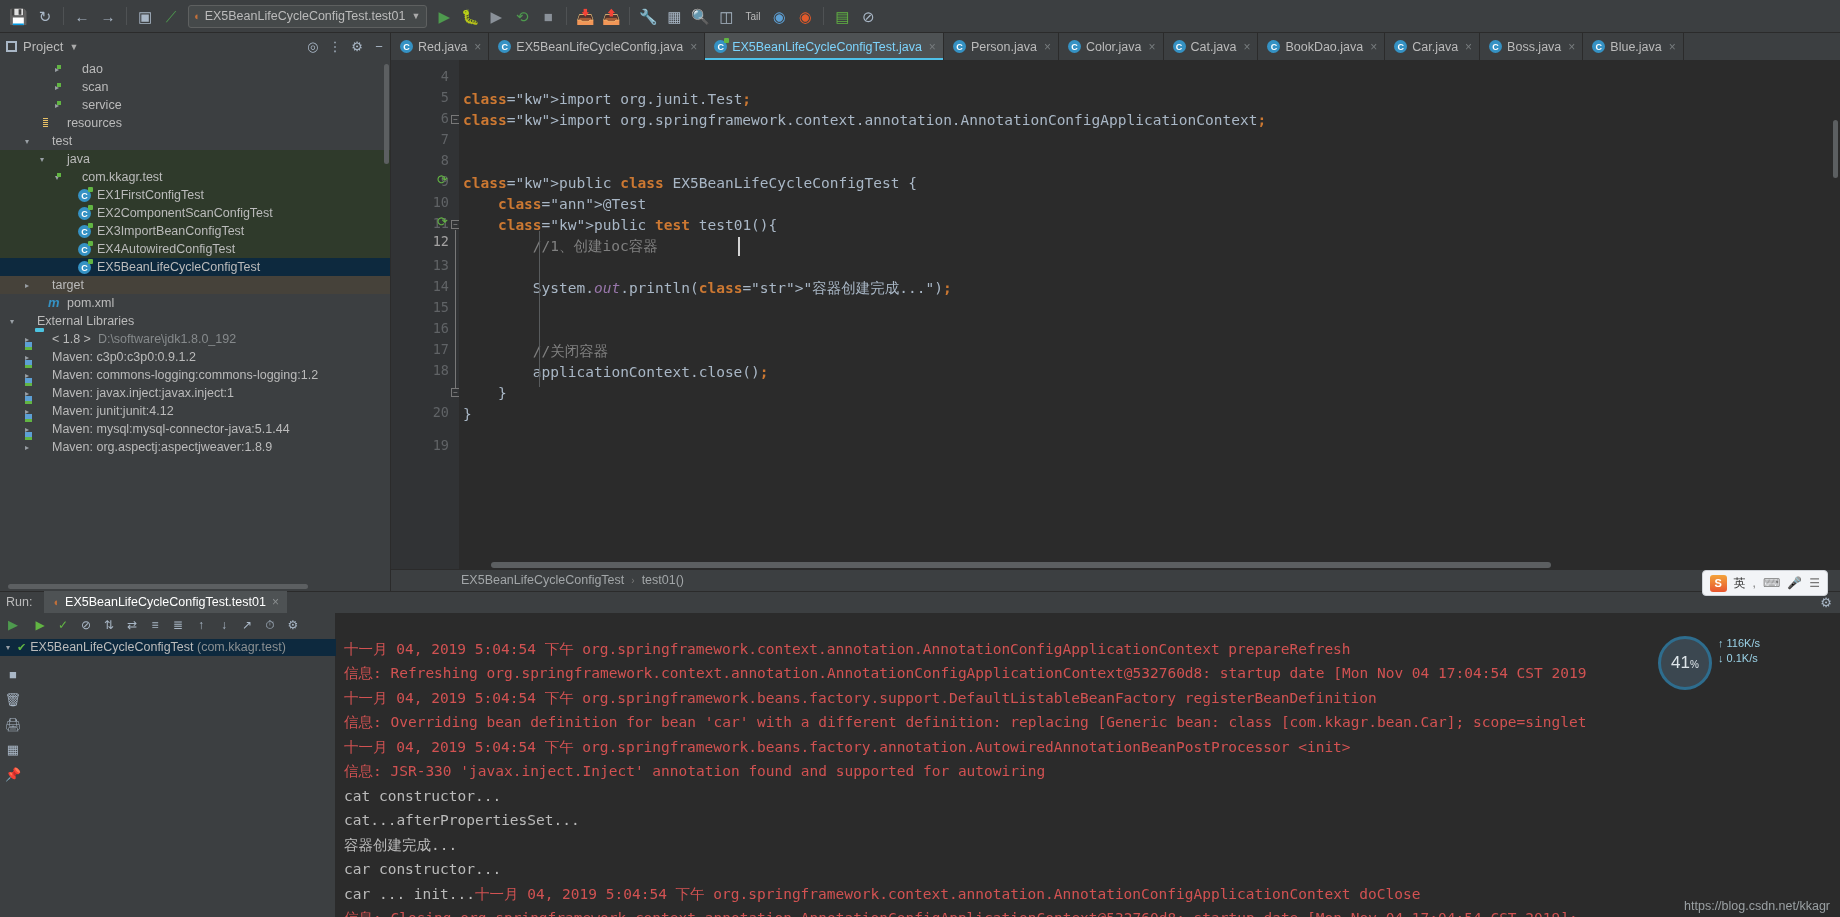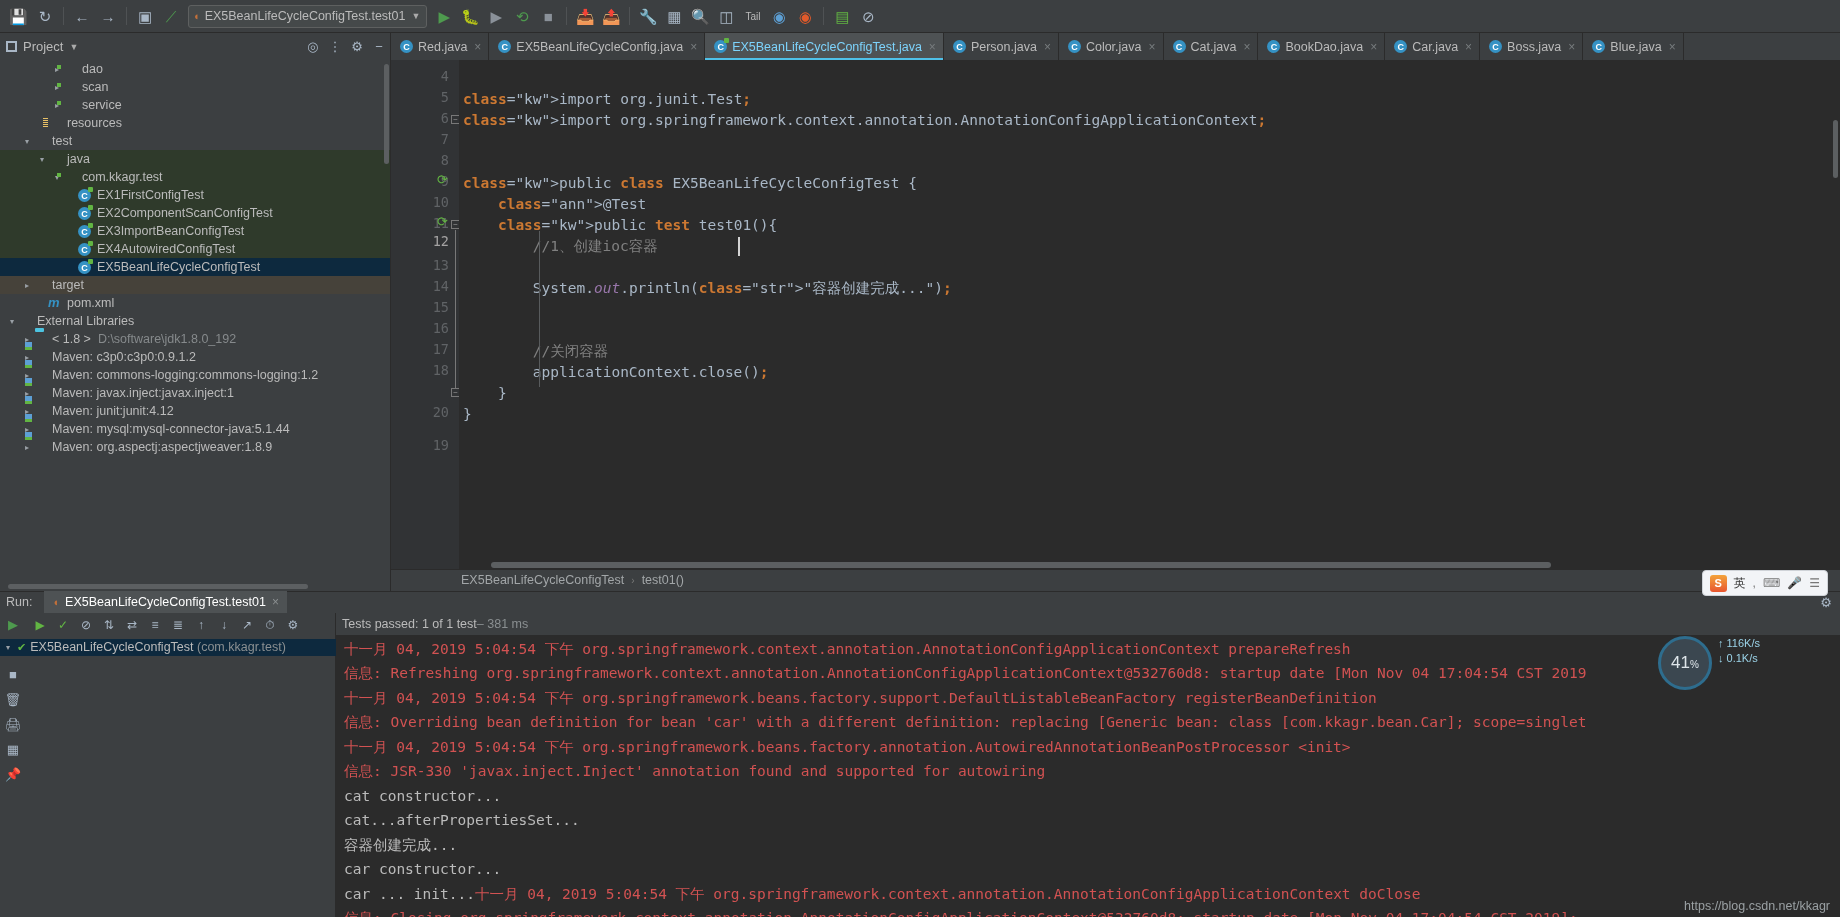--- a/index.html
+++ b/index.html
@@ -551,24 +551,20 @@
           <div class="ttrow" style="padding-left: 22px;">
             <span class="ar"></span>
             <span class="ok">✔</span>
             <span class="nm">test01</span>
             <span class="ms">381 ms</span>
           </div>
         </div>
     </div>
 
     <div class="console">
-      <div class="status">
-        <span>Tests passed: 1 of 1 test</span>
-        <span class="ms"> – 381 ms</span>
-      </div>
       <div class="clines" id="clines"><div><span class="red">十一月 04, 2019 5:04:54 下午 org.springframework.context.annotation.AnnotationConfigApplicationContext prepareRefresh</span></div><div><span class="red">信息: Refreshing org.springframework.context.annotation.AnnotationConfigApplicationContext@532760d8: startup date [Mon Nov 04 17:04:54 CST 2019</span></div><div><span class="red">十一月 04, 2019 5:04:54 下午 org.springframework.beans.factory.support.DefaultListableBeanFactory registerBeanDefinition</span></div><div><span class="red">信息: Overriding bean definition for bean 'car' with a different definition: replacing [Generic bean: class [com.kkagr.bean.Car]; scope=singlet</span></div><div><span class="red">十一月 04, 2019 5:04:54 下午 org.springframework.beans.factory.annotation.AutowiredAnnotationBeanPostProcessor &lt;init&gt;</span></div><div><span class="red">信息: JSR-330 'javax.inject.Inject' annotation found and supported for autowiring</span></div><div><span class="wht">cat constructor...</span></div><div><span class="wht">cat...afterPropertiesSet...</span></div><div><span class="wht">容器创建完成...</span></div><div><span class="wht">car constructor...</span></div><div><span class="wht"></span></div><div><span class="wht">car ... init...</span><span class="red">十一月 04, 2019 5:04:54 下午 org.springframework.context.annotation.AnnotationConfigApplicationContext doClose</span></div><div><span class="red">信息: Closing org.springframework.context.annotation.AnnotationConfigApplicationContext@532760d8: startup date [Mon Nov 04 17:04:54 CST 2019];</span></div><div><span class="wht"></span></div></div>
     </div>
   </div>
 
   <div class="ime">
     <span class="s">S</span>
     <span class="zh">英</span>
     <span class="dot">,</span>
     <span class="dot">⌨</span>
     <span class="dot">🎤</span>

